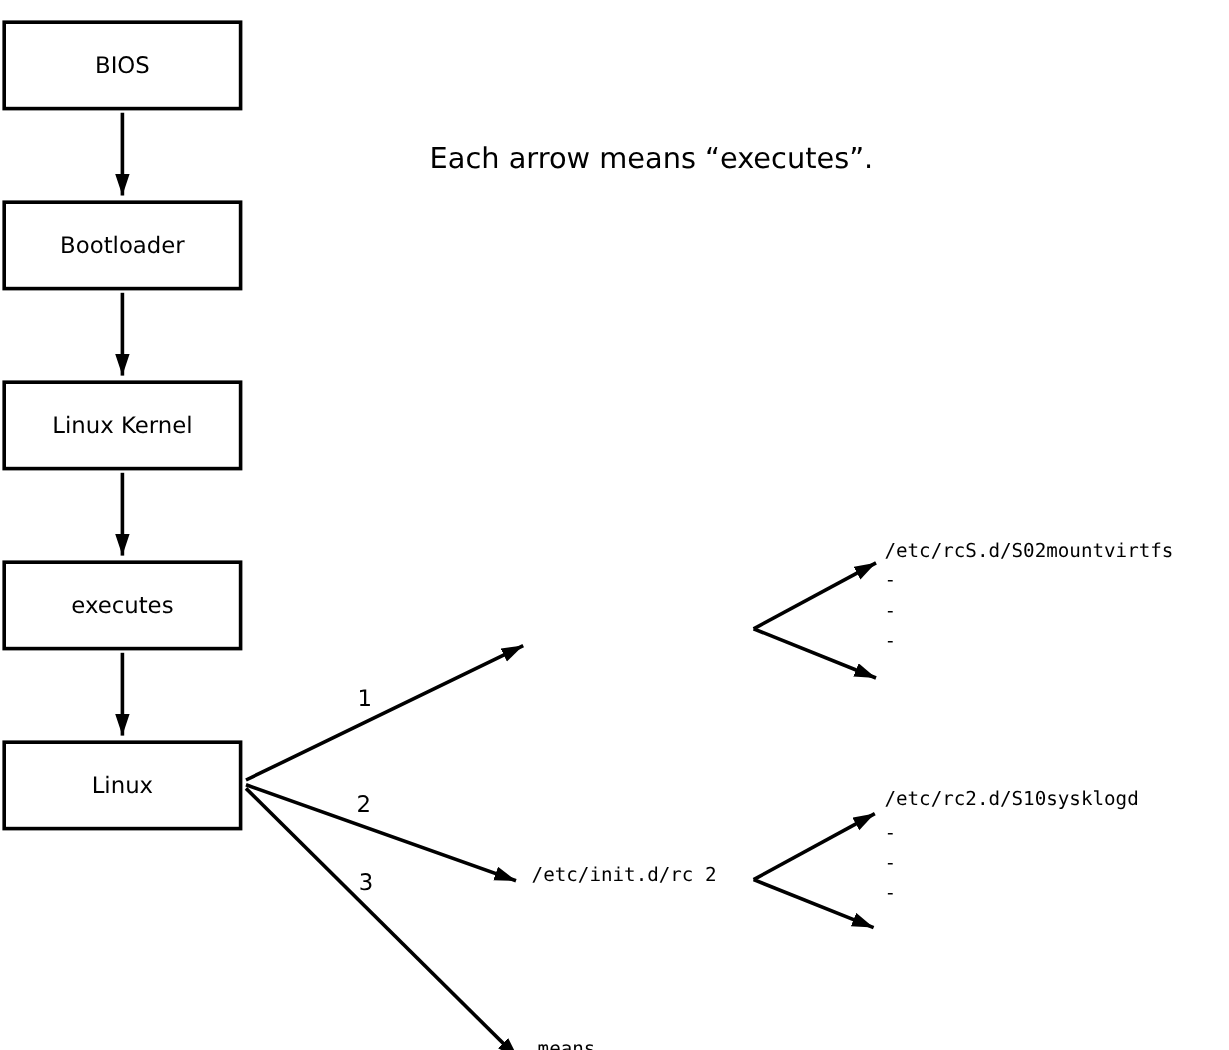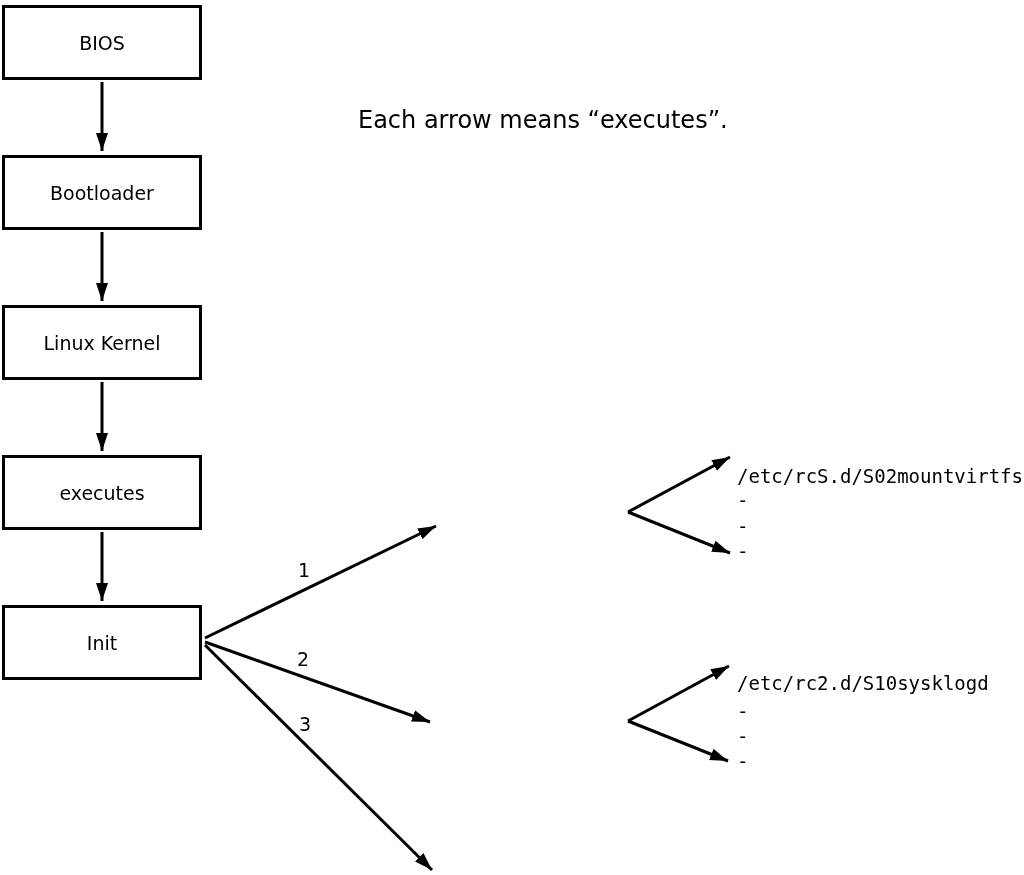--- a/index.html
+++ b/index.html
@@ -3,42 +3,42 @@
 <meta charset="utf-8">
 <style>
   * { margin: 0; padding: 0; box-sizing: border-box; }
   html, body { background: #ffffff; }
   body {
     width: 1024px; height: 875px;
     position: relative; overflow: hidden;
     font-family: "DejaVu Sans", "Liberation Sans", sans-serif;
     color: #000000;
   }
-  .canvas { position: absolute; left: 0; top: 4px; width: 1024px; height: 839px; padding-left: 23px; }
+  .canvas { position: absolute; left: 0; top: 16px; width: 1024px; height: 839px; padding-left: 23px; }
   .arrows { position: absolute; left: 0; top: 0; pointer-events: none; }
   .node {
     position: absolute; left: 2px; width: 200px; height: 75px;
     border: 3px solid #000; background: #fff;
     display: flex; align-items: center; justify-content: center;
     font-size: 19px; white-space: nowrap;
   }
   .node-bios       { top: 1px; }
   .node-bootloader { top: 151px; }
   .node-kernel     { top: 301px; }
   .node-initramfs  { top: 451px; }
   .node-init       { top: 601px; }
   .note { position: absolute; left: 358px; top: 102px; font-size: 24px; white-space: nowrap; }
   .num  { position: absolute; font-size: 19px; line-height: 1; }
   .num-1 { left: 298px; top: 557px; }
   .num-2 { left: 297px; top: 646px; }
   .num-3 { left: 299px; top: 711px; }
   .mono {
     position: absolute;
     font-family: "DejaVu Sans Mono", "Liberation Mono", monospace;
-    font-size: 19px; line-height: 1.15; white-space: pre; margin-top: 28px;
+    font-size: 16px; line-height: 1.15; white-space: pre;
   }
   .script-rcs   { left: 447px; top: 497px; }
   .script-rc2   { left: 443px; top: 704px; }
   .script-getty { left: 448px; top: 849px; }
   .rcs-first { left: 737px; top: 434px; }
   .rcs-d1    { left: 737px; top: 458px; }
   .rcs-d2    { left: 737px; top: 484px; }
   .rcs-d3    { left: 737px; top: 509px; }
   .rcs-last  { left: 737px; top: 535px; }
   .rc2-first { left: 737px; top: 641px; text-align: center; }
@@ -79,29 +79,30 @@
   <div class="node node-kernel">
     <span>Linux Kernel</span>
   </div>
   <div class="node node-bootloader">
     <span>Bootloader</span>
   </div>
   <div class="node node-initramfs">
     <span>executes</span>
   </div>
   <div class="node node-init">
-    <span>Init</span>
+    <span>Linux</span>
   </div>
 
   <div class="note">Each arrow means “executes”.</div>
 
   <div class="num num-1">1</div>
   <div class="num num-2">2</div>
   <div class="num num-3">3</div>
 
+  <div class="mono script-rc2">/etc/init.d/rc 2</div>
   <div class="mono script-getty">means</div>
 
   <div class="mono rcs-first">/etc/rcS.d/S02mountvirtfs</div>
   <div class="mono rcs-d1">-</div>
   <div class="mono rcs-d2">-</div>
   <div class="mono rcs-d3">-</div>
 
   <div class="mono rc2-first">/etc/rc2.d/S10sysklogd</div>
   <div class="mono rc2-d1">-</div>
   <div class="mono rc2-d2">-</div>

